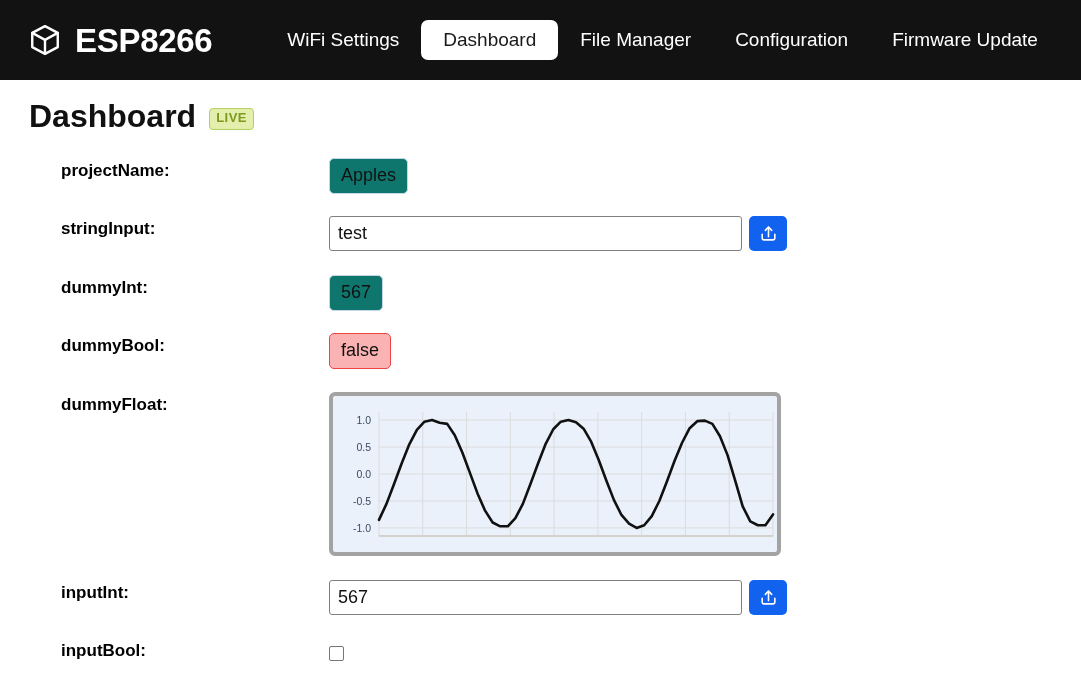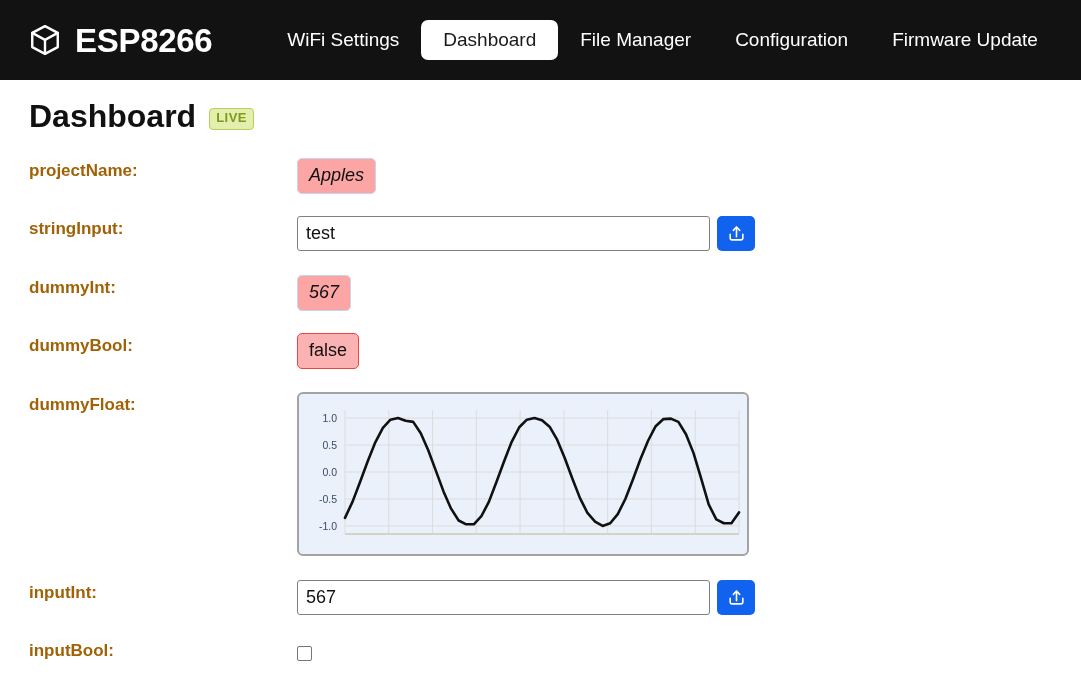--- a/index.html
+++ b/index.html
@@ -89,39 +89,39 @@
     left: 29px;
     width: 1040px;
     display: flex;
     align-items: flex-start;
   }
   .row-label {
     width: 268px;
     flex: 0 0 268px;
     font-size: 17px;
     font-weight: bold;
-    color: #a16207;
+    color: #000000;
     padding-top: 3px;
     white-space: nowrap;
+    margin-left: 32px;
   }
   .row-value { flex: 1 1 auto; display: flex; align-items: center; }
 
   .pill {
     display: inline-block;
     font-size: 18px;
     line-height: 1.25;
     padding: 5px 11px 6px 11px;
     border-radius: 5px;
     white-space: nowrap;
   }
   .pill.neutral {
-    background: #fca5a5;
+    background: #0f766e;
     border: 1px solid #c5d6e8;
     color: #111111;
-    font-style: italic;
   }
   .pill.danger {
     background: #fbb2b2;
     border: 1px solid #ef4444;
     color: #111111;
   }
 
   .text-input {
     width: 413px;
     height: 35px;
@@ -155,21 +155,21 @@
     background: #ffffff;
     cursor: pointer;
     margin-top: 4px;
   }
 
   
   .chart-panel {
     width: 452px;
     height: 164px;
     background: #eaf1fb;
-    border: 2px solid #a3a3a3;
+    border: 4px solid #a3a3a3;
     border-radius: 6px;
     position: relative;
     overflow: hidden;
   }
   .chart-panel svg { display: block; }
 </style>
 </head>
 <body>
 
 <div class="navbar">

